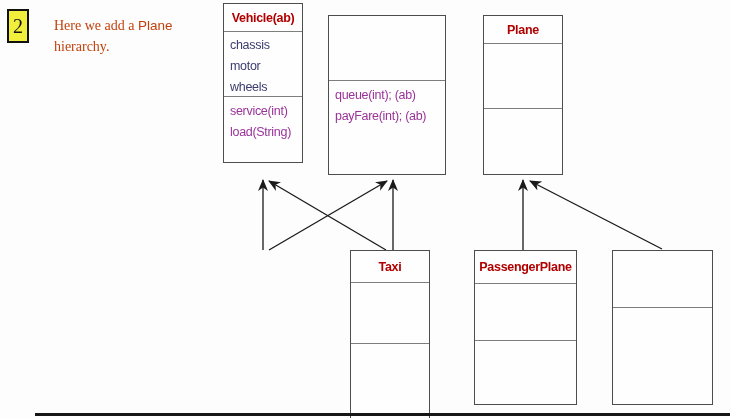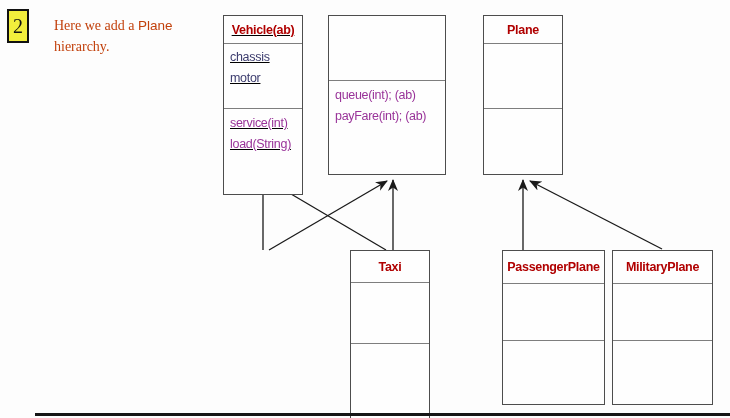--- a/index.html
+++ b/index.html
@@ -78,25 +78,26 @@
       </marker>
     </defs>
     <line x1="263" y1="250" x2="263" y2="180" stroke="#1a1a1a" stroke-width="1.3" marker-end="url(#arrow)"></line>
     <line x1="386" y1="250" x2="269" y2="181" stroke="#1a1a1a" stroke-width="1.3" marker-end="url(#arrow)"></line>
     <line x1="269" y1="250" x2="387" y2="181" stroke="#1a1a1a" stroke-width="1.3" marker-end="url(#arrow)"></line>
     <line x1="393" y1="250" x2="393" y2="180" stroke="#1a1a1a" stroke-width="1.3" marker-end="url(#arrow)"></line>
     <line x1="523" y1="250" x2="523" y2="180" stroke="#1a1a1a" stroke-width="1.3" marker-end="url(#arrow)"></line>
     <line x1="662" y1="249" x2="530" y2="181" stroke="#1a1a1a" stroke-width="1.3" marker-end="url(#arrow)"></line>
   </svg>
 
-  <div class="uml-class" style="left:223px; top:15px; width:80px; height:180px;text-decoration:underline;">
+  <div class="uml-class" style="left:223px; top:3px; width:80px; height:160px;">
     <div class="uml-title" style="height:28px;">Vehicle(ab)</div>
     <div class="uml-attrs" style="height:65px;">
       <div class="uml-line">chassis</div>
       <div class="uml-line">motor</div>
+      <div class="uml-line">wheels</div>
     </div>
     <div class="uml-methods">
       <div class="uml-line">service(int)</div>
       <div class="uml-line">load(String)</div>
     </div>
   </div>
 
   <div class="uml-class" style="left:328px; top:15px; width:118px; height:160px;">
     <div class="uml-attrs" style="height:65px;"></div>
     <div class="uml-methods">
@@ -111,27 +112,26 @@
     <div class="uml-methods"></div>
   </div>
 
 
   <div class="uml-class" style="left:350px; top:250px; width:80px; height:195px;">
     <div class="uml-title" style="height:32px;">Taxi</div>
     <div class="uml-attrs" style="height:61px;"></div>
     <div class="uml-methods"></div>
   </div>
 
-  <div class="uml-class" style="left:474px; top:250px; width:103px; height:155px;margin-left:28px;">
+  <div class="uml-class" style="left:474px; top:250px; width:103px; height:155px;">
     <div class="uml-title" style="height:33px;">PassengerPlane</div>
     <div class="uml-attrs" style="height:57px;"></div>
     <div class="uml-methods"></div>
   </div>
 
   <div class="uml-class" style="left:612px; top:250px; width:101px; height:155px;">
-    <div class="uml-title" style="height:33px;">MilitaryPlane</div>
     <div class="uml-attrs" style="height:57px;"></div>
     <div class="uml-methods"></div>
   </div>
 
   <div class="bottom-rule"></div>
 
 </div>
 
 </body></html>

